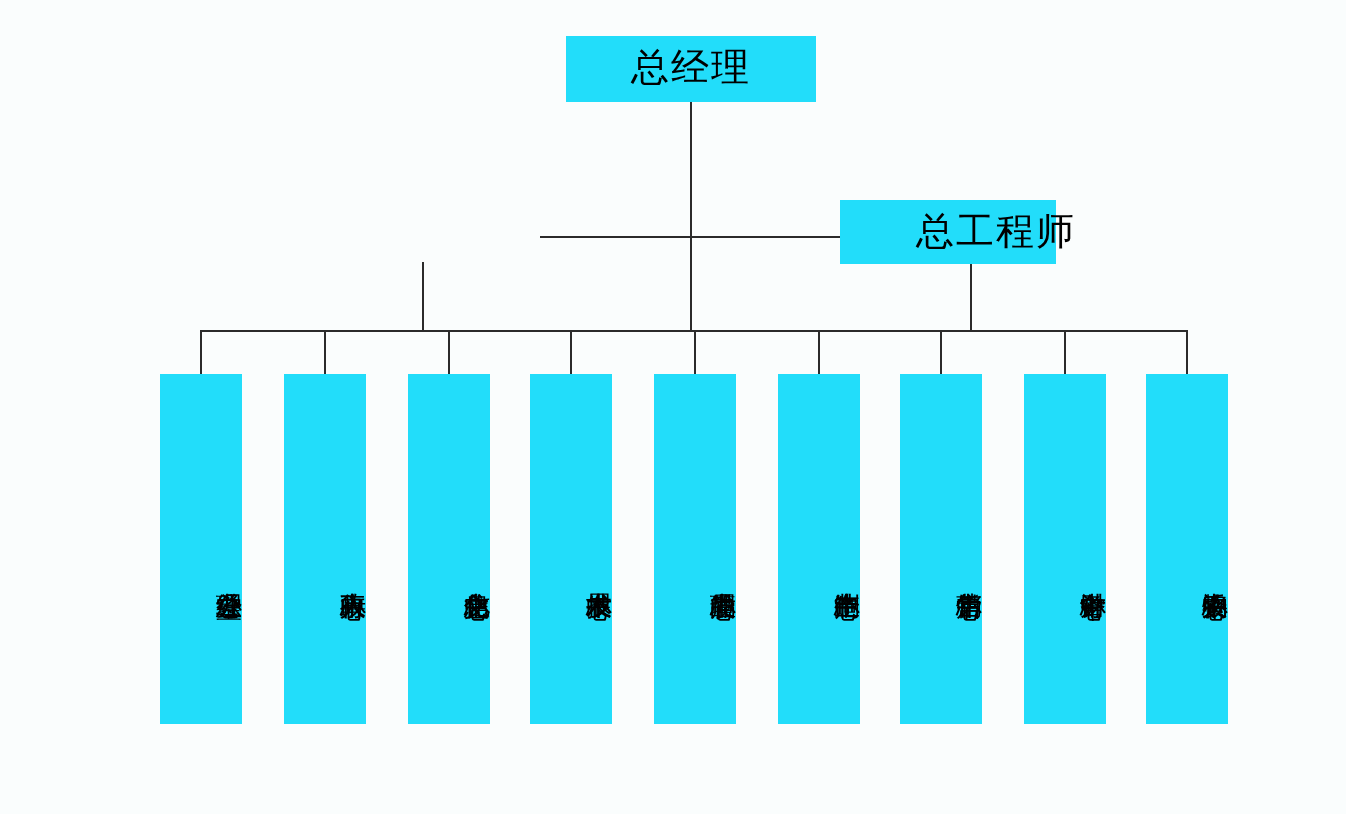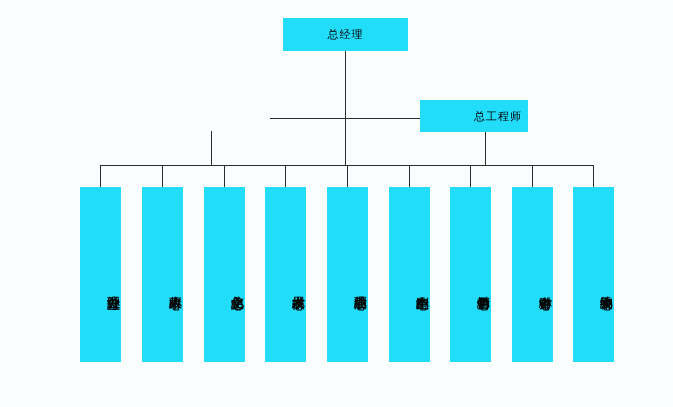--- a/index.html
+++ b/index.html
@@ -26,21 +26,21 @@
     background: #22ddfa;
     color: #000000;
     display: flex;
     align-items: center;
     justify-content: center;
     box-sizing: border-box;
     z-index: 3;
   }
 
   .node-h {
-    font-size: 11px;
+    font-size: 19px;
     letter-spacing: 1px;
     line-height: 1;
     white-space: nowrap;
   }
 
   
   .node-v {
     font-size: 13px;
     line-height: 1.22;
     letter-spacing: 0;

